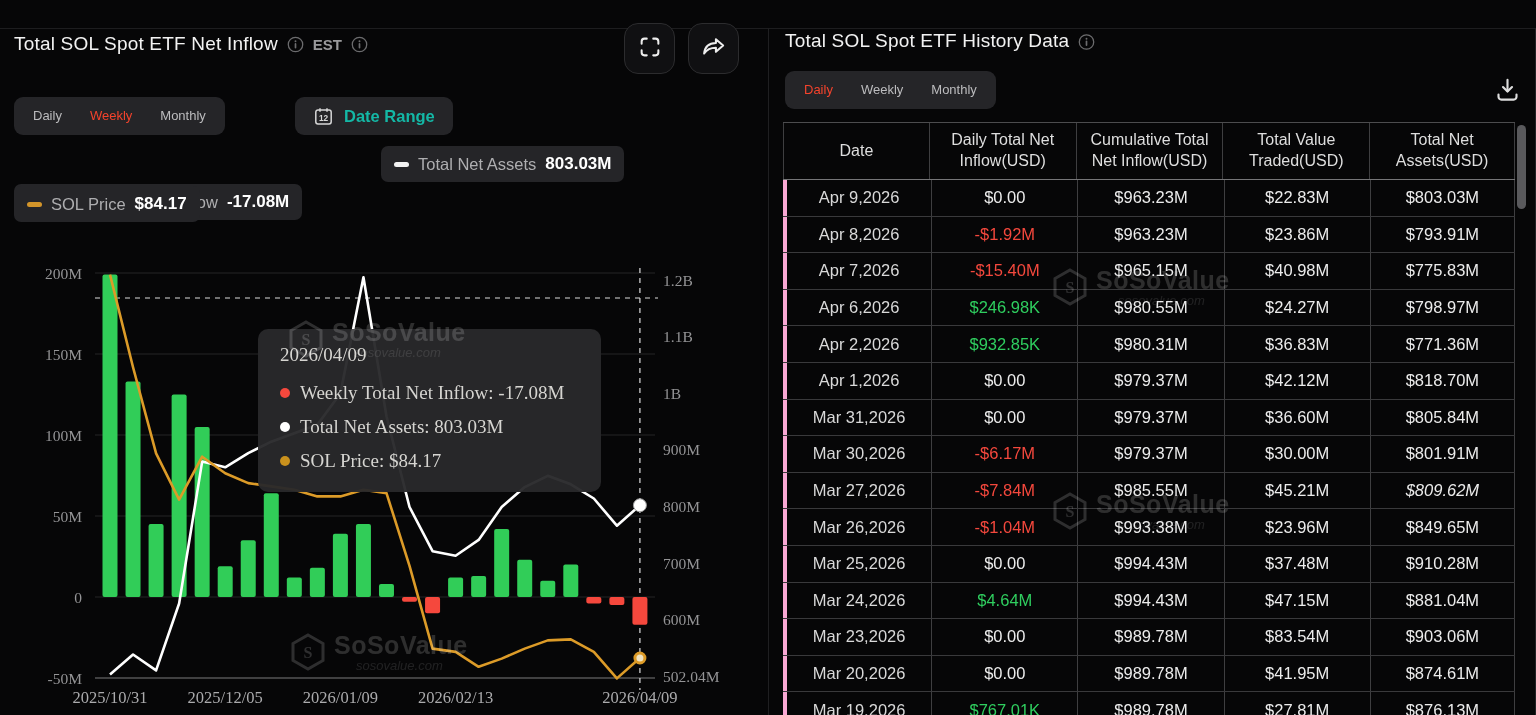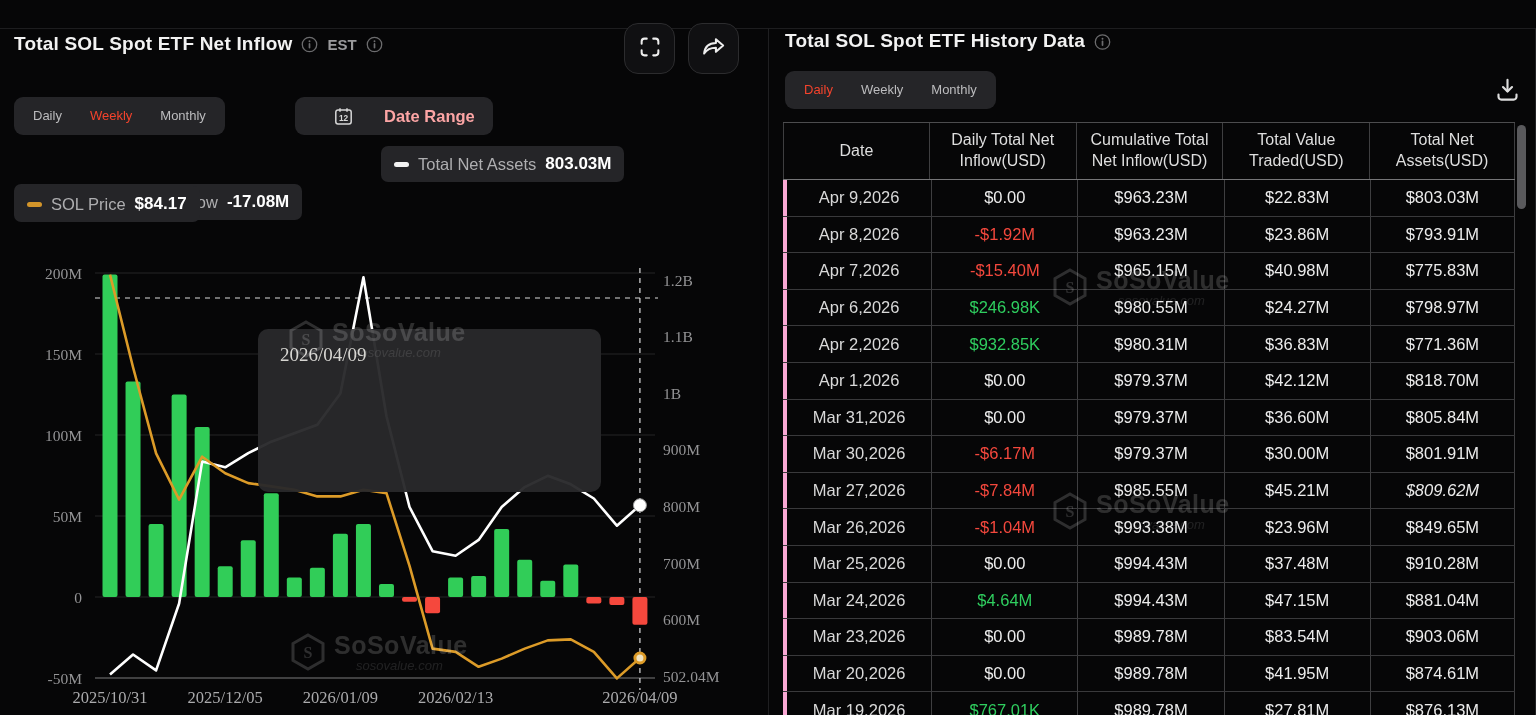--- a/index.html
+++ b/index.html
@@ -4,32 +4,32 @@
 <style>
   html,body{margin:0;padding:0;background:#000;}
   #app{position:relative;width:1536px;height:715px;background:#060607;overflow:hidden;
        font-family:"Liberation Sans",sans-serif;color:#e8e8e8;}
   .topseam{position:absolute;left:0;top:28px;width:100%;height:1px;background:#1d1d1f;}
   .vdivider{position:absolute;left:768px;top:28px;width:1px;height:687px;background:#1f1f21;}
   .redge{position:absolute;right:0;top:28px;width:1px;height:687px;background:#222224;}
 
   
   .lp-titlerow{position:absolute;left:14px;top:33px;display:flex;align-items:center;gap:9px;}
-  .panel-title{font-size:19px;font-weight:bold;color:#f2f2f2;letter-spacing:.2px;}
+  .panel-title{font-size:19px;font-weight:normal;color:#f2f2f2;letter-spacing:.2px;}
   .est{font-size:15px;color:#9a9a9c;font-weight:bold;}
   .iicon{display:inline-flex;width:17px;height:17px;opacity:.75;}
   .sqbtn{position:absolute;top:23px;width:49px;height:49px;border-radius:14px;border:1px solid #2c2c2e;
          background:#101012;display:flex;align-items:center;justify-content:center;cursor:pointer;}
   .tabgroup{position:absolute;display:flex;align-items:center;background:#252528;border-radius:9px;
             height:38px;padding:0 6px;gap:2px;}
   .tab{padding:0 13px;font-size:13px;color:#bcbcbe;line-height:38px;cursor:pointer;}
   .tab.active{color:#F4432C;}
   .daterange{position:absolute;left:295px;top:97px;height:38px;background:#252528;border-radius:9px;
              display:flex;align-items:center;gap:10px;padding:0 18px;cursor:pointer;}
-  .daterange span{font-size:16.5px;font-weight:bold;color:#fca5a5;margin-left:20px;}
+  .daterange span{font-size:16.5px;font-weight:bold;color:#14b8a6;}
   .chip{position:absolute;height:36px;background:#252528;border-radius:7px;display:flex;
         align-items:center;gap:9px;padding:0 13px;cursor:pointer;}
   .chip .lbl{font-size:16.5px;color:#aeaeb0;}
   .chip .val{font-size:17px;font-weight:bold;color:#fff;}
   .ic-split{width:11px;height:11px;border-radius:2px;overflow:hidden;display:flex;flex-direction:column;}
   .ic-split i{flex:1;}
   .dash{width:15px;height:5px;border-radius:3px;}
 
   
   #chart{position:absolute;left:0;top:238px;}
@@ -198,20 +198,34 @@
       <rect x="609.38" y="359" width="15" height="8.100000000000001" rx="2" fill="#F5483D"></rect>
       <rect x="632.42" y="359" width="15" height="27.6696" rx="2" fill="#F5483D"></rect>
       <polyline points="110,436.4 133.04,416.5 156.07999999999998,432.4 179.12,365.5 202.16,223.6 225.2,229.3 248.24,215.1 271.28,203.7 294.32,195.2 317.36,186.7 340.4,155.5 363.44,39.2 386.48,178.2 409.52,269.0 432.56,313.2 455.59999999999997,317.8 478.64,301.9 501.68,269.0 524.72,249.1 547.76,237.8 570.8,246.3 593.8399999999999,260.5 616.88,287.7 639.92,267.3" fill="none" stroke="#FFFFFF" stroke-width="2.6" stroke-linejoin="round"></polyline>
       <polyline points="110,36.6 133.04,129.3 156.07999999999998,215.3 179.12,261.7 202.16,218.7 225.2,235.2 248.24,245.1 271.28,248.4 294.32,251.8 317.36,258.4 340.4,258.4 363.44,251.8 386.48,255.1 409.52,327.9 432.56,410.6 455.59999999999997,413.9 478.64,428.8 501.68,420.6 524.72,410.6 547.76,402.4 570.8,401.4 593.8399999999999,413.9 616.88,440.4 639.92,420.0" fill="none" stroke="#DC9B28" stroke-width="2.6" stroke-linejoin="round"></polyline>
       <circle cx="639.92" cy="267.2645962" r="6.5" fill="#ffffff" stroke="#9a9a9a" stroke-width="1"></circle>
       <circle cx="639.92" cy="420" r="5" fill="#efe3c2" stroke="#DC9B28" stroke-width="3"></circle>
     </svg>
 
   <div class="tooltip">
     <div class="tdate">2026/04/09</div>
+    <div id="tooltip-rows">
+        <div class="trow">
+          <span class="dot" style="background: rgb(245, 72, 61);"></span>
+          <span>Weekly Total Net Inflow: -17.08M</span>
+        </div>
+        <div class="trow">
+          <span class="dot" style="background: rgb(255, 255, 255);"></span>
+          <span>Total Net Assets: 803.03M</span>
+        </div>
+        <div class="trow">
+          <span class="dot" style="background: rgb(201, 145, 29);"></span>
+          <span>SOL Price: $84.17</span>
+        </div>
+      </div>
   </div>
 
   <div class="rp-titlerow">
     <span class="panel-title">Total SOL Spot ETF History Data</span>
     <span class="iicon">
       <svg width="18" height="18" viewBox="0 0 16 16">
           <circle cx="8" cy="8" r="6.8" fill="none" stroke="#8f8f91" stroke-width="1.2"></circle>
           <circle cx="8" cy="4.9" r="0.9" fill="#8f8f91"></circle>
           <rect x="7.2" y="6.7" width="1.6" height="5" rx="0.8" fill="#8f8f91"></rect>
         </svg>

